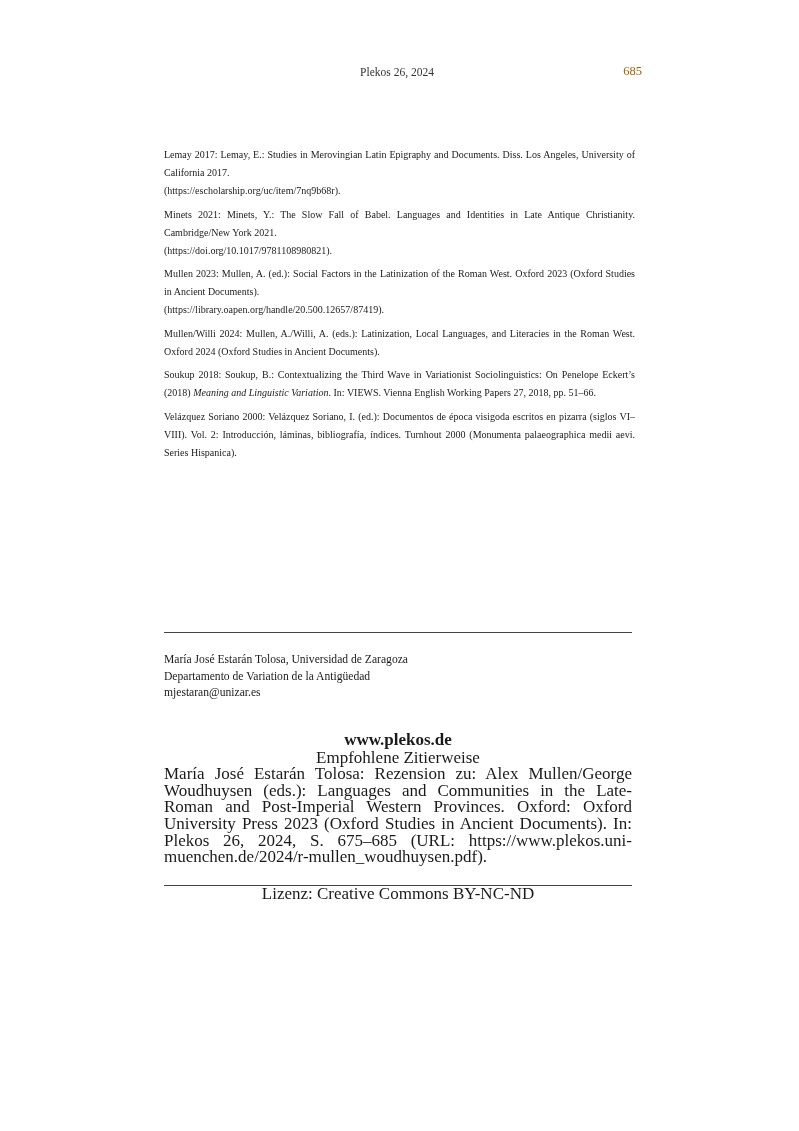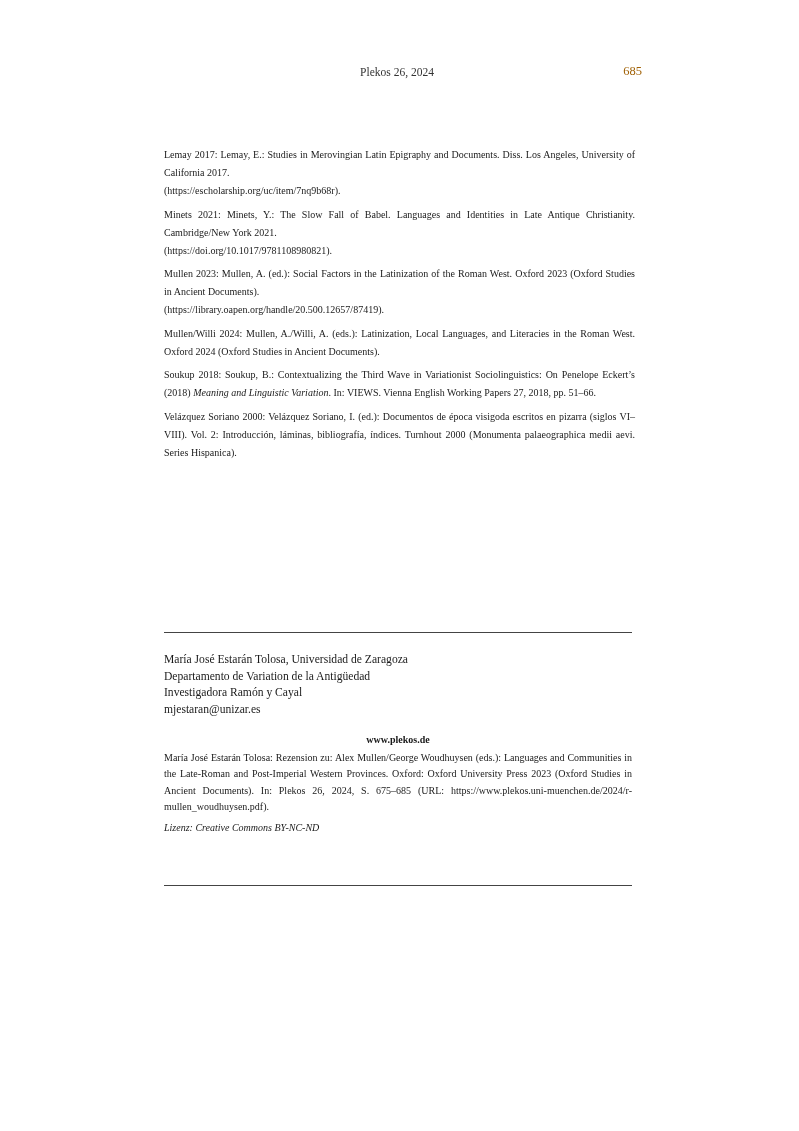--- a/index.html
+++ b/index.html
@@ -70,38 +70,38 @@
       font-size: 11.6px;
       line-height: 16.6px;
       margin-top: 7px;
     }
     .address div { white-space: nowrap; }
     .citation {
       position: absolute;
       top: 732px;
       left: 164px;
       width: 468px;
-      font-size: 10px;
+      font-size: 17px;
       line-height: 16.6px;
     }
     .citation .site {
       text-align: center;
       font-weight: bold;
       margin-bottom: 1px;
     }
     .citation .heading {
       text-align: center;
     }
     .citation .body {
       text-align: justify;
       font-family: Liberation Serif, serif;
     }
     .citation .license {
-      margin-top: 4px;
-      font-style: italic;
+      text-align: center;
+      margin-top: 20px;
     }
   </style>
 </head>
 <body>
 
 <div class="running-head">
   <span class="journal">Plekos 26, 2024</span>
   <span class="pageno">685</span>
 </div>
 
@@ -127,23 +127,23 @@
   <p class="entry">
     <span>Velázquez Soriano 2000: Velázquez Soriano, I. (ed.): Documentos de época visi­goda escritos en pizarra (siglos VI–VIII). Vol. 2: Introducción, láminas, bibliogra­fía, índices. Turnhout 2000 (Monumenta palaeographica medii aevi. Series Hispa­nica).</span>
   </p>
 </div>
 
 <div class="rule top"></div>
 
 <div class="address">
   <div>María José Estarán Tolosa, Universidad de Zaragoza</div>
   <div>Departamento de Variation de la Antigüedad</div>
-  <div>Investigadora Ramón y Cayal</div>
   <div>mjestaran@unizar.es</div>
 </div>
 
 <div class="citation">
   <div class="site">www.plekos.de</div>
+  <div class="heading">Empfohlene Zitierweise</div>
   <div class="body">María José Estarán Tolosa: Rezension zu: Alex Mullen/George Woudhuysen (eds.): Lan­guages and Communities in the Late-Roman and Post-Imperial Western Provinces. Oxford: Oxford University Press 2023 (Oxford Studies in Ancient Documents). In: Plekos 26, 2024, S. 675–685 (URL: https://www.plekos.uni-muenchen.de/2024/r-mullen_woudhuy­sen.pdf).</div>
   <div class="license">Lizenz: Creative Commons BY-NC-ND</div>
 </div>
 
 <div class="rule bottom"></div>
 
 </body></html>

